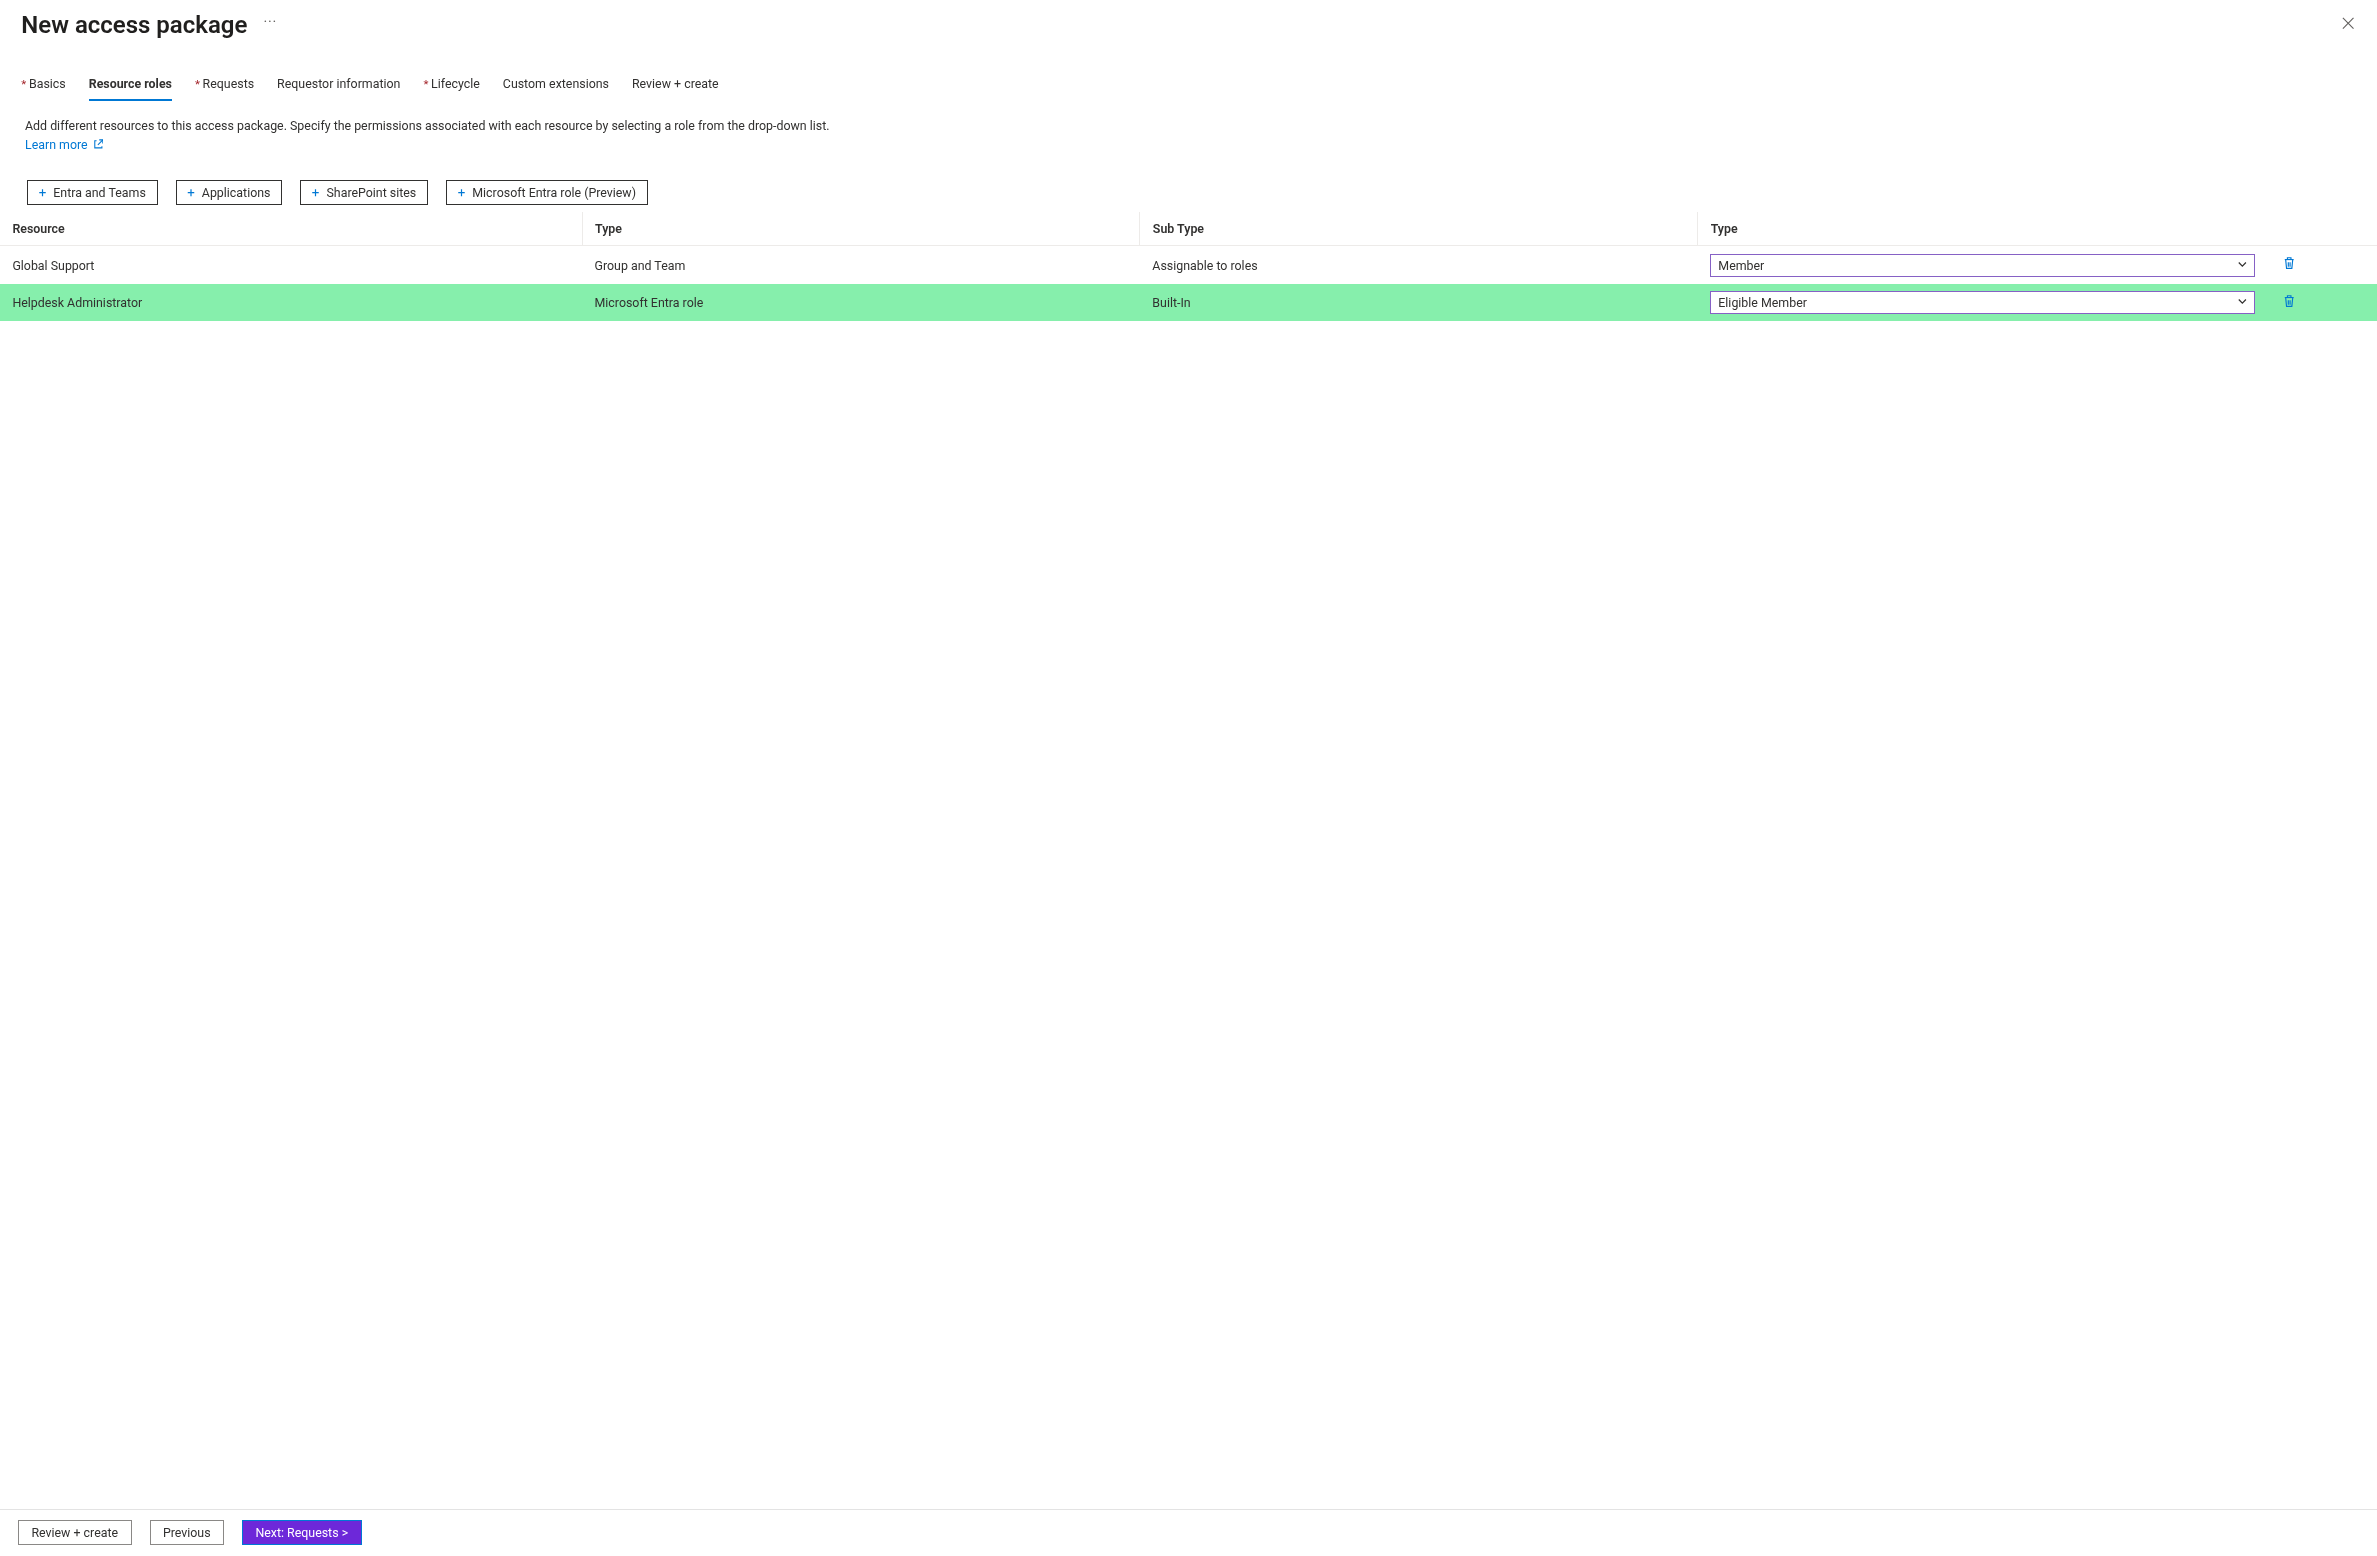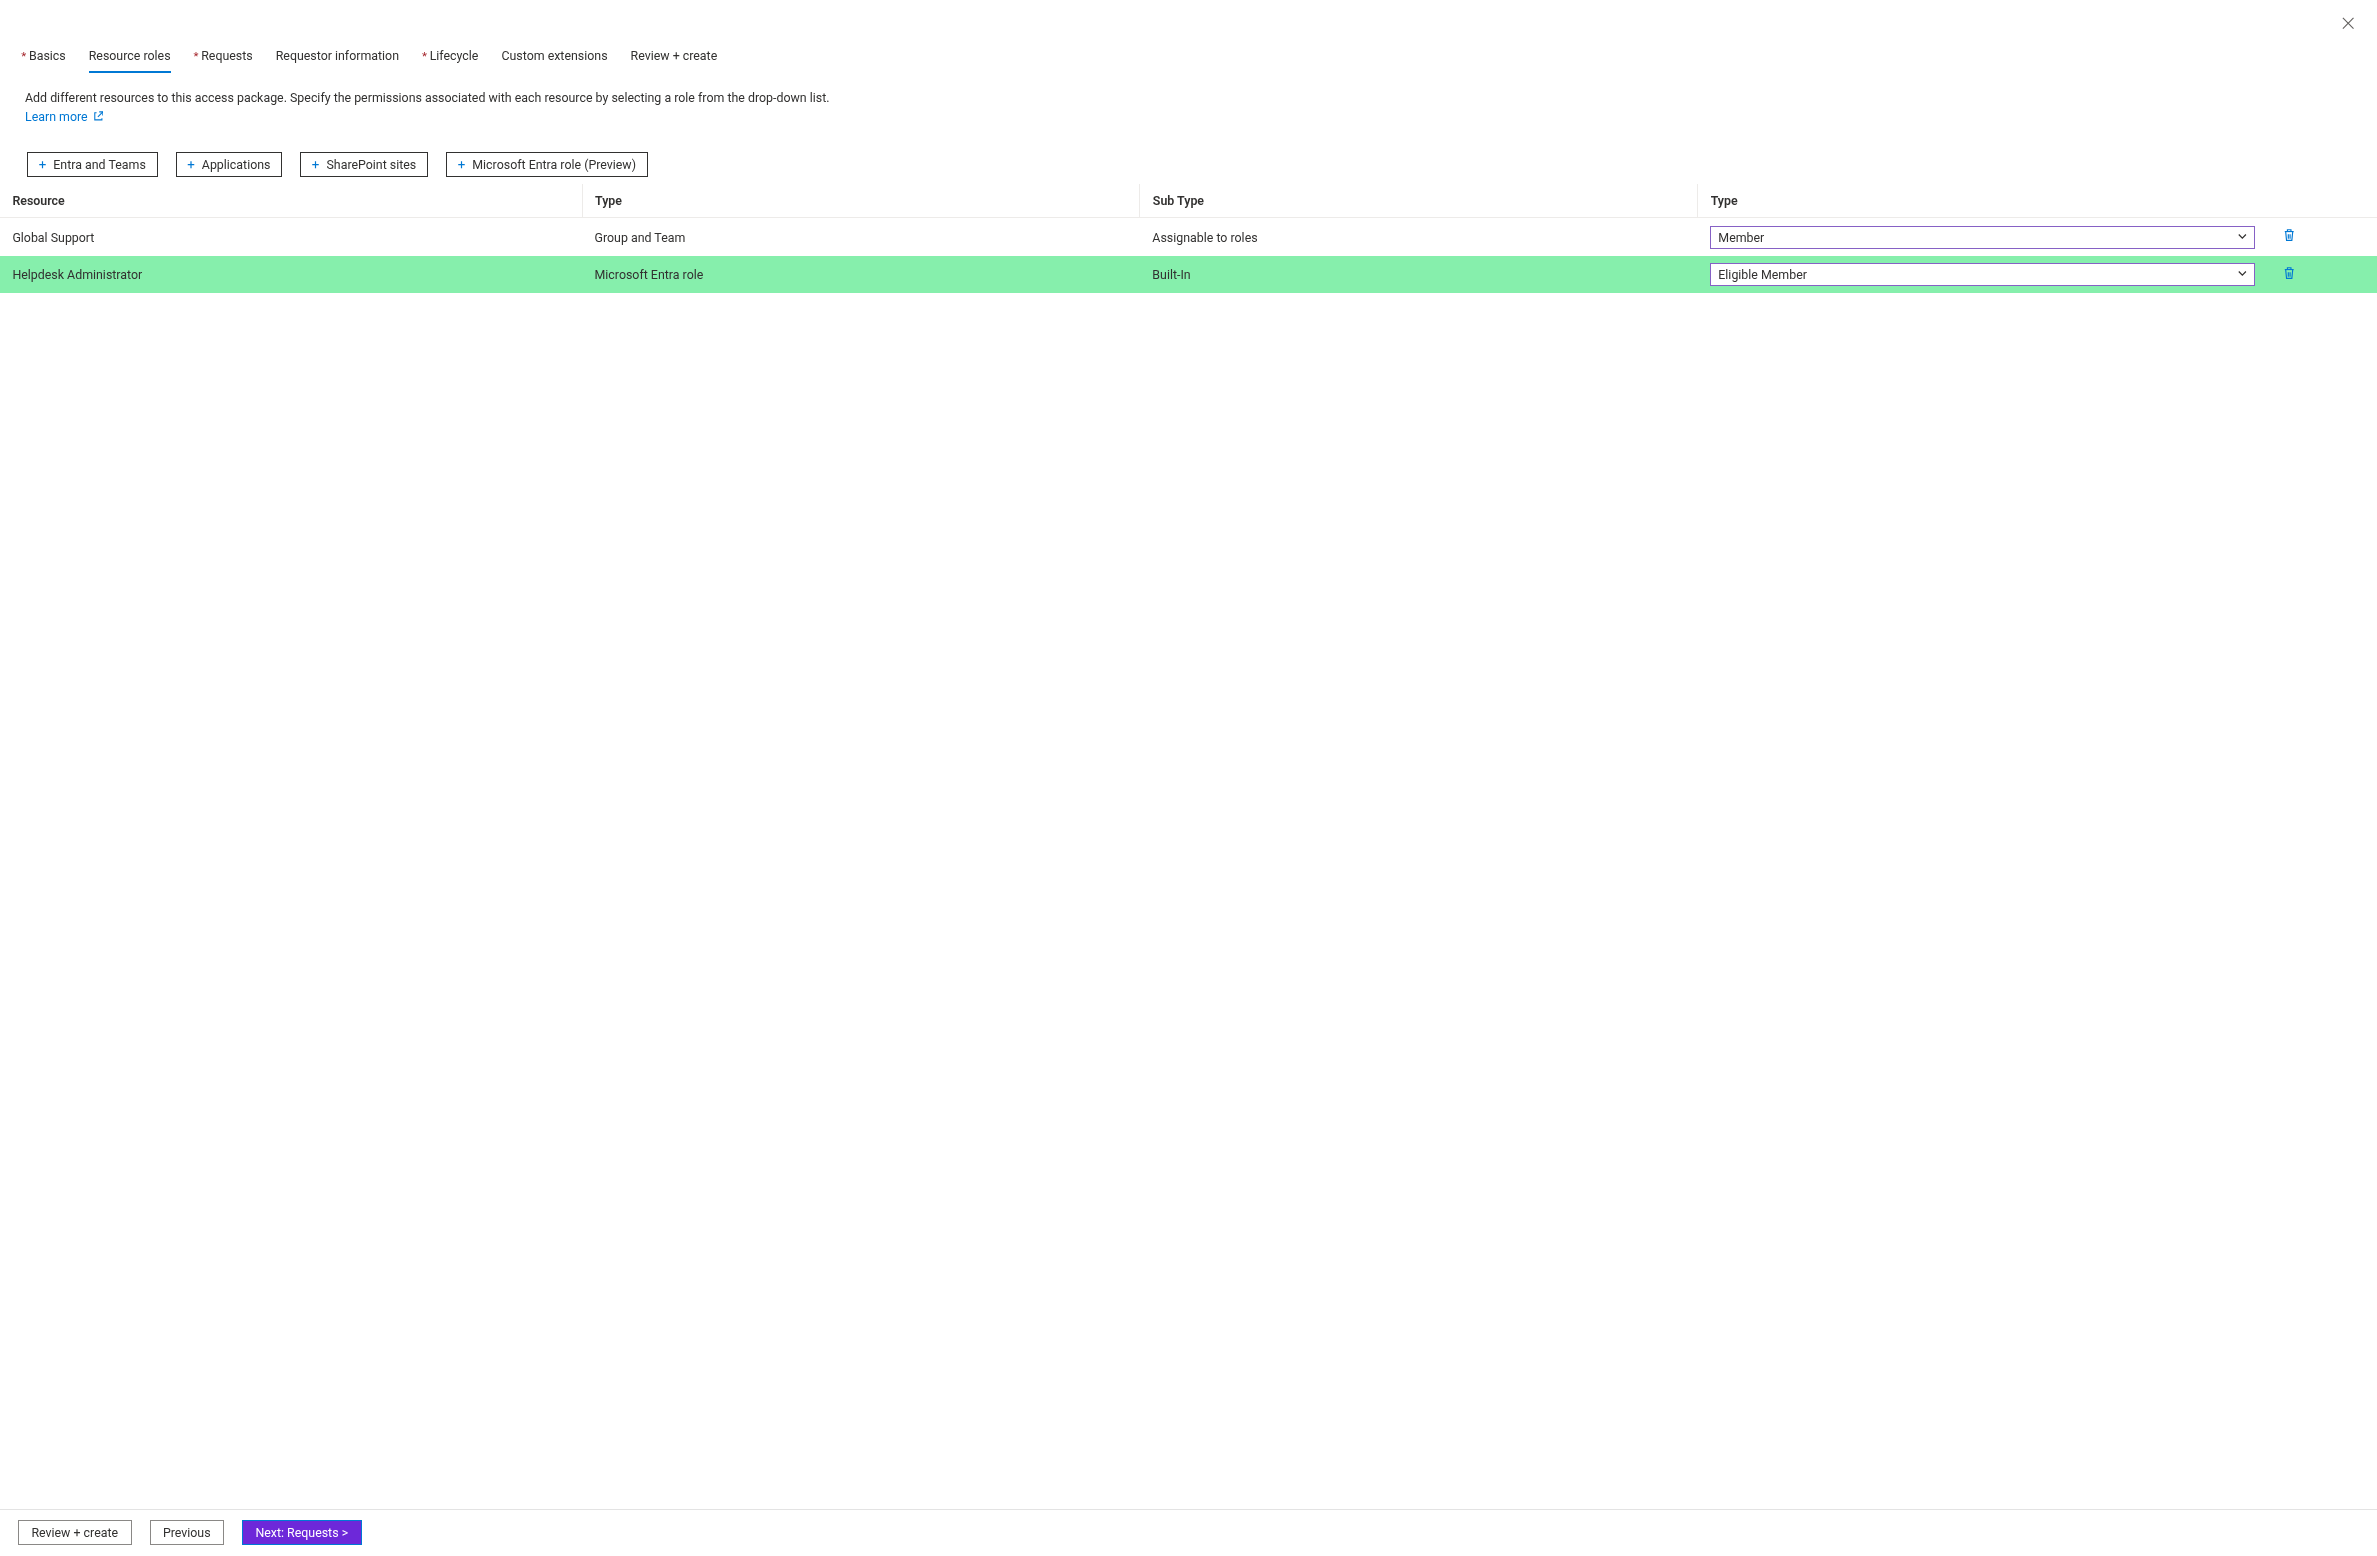--- a/index.html
+++ b/index.html
@@ -61,21 +61,21 @@
     cursor: pointer;
     display: flex;
     align-items: baseline;
   }
   .tab .req {
     color: #a4262c;
     margin-right: 2.7px;
     font-size: 11.5px;
   }
   .tab.active {
-    font-weight: 400;
+    font-weight: 700;
   }
   .tab.active::after {
     content: "";
     position: absolute;
     left: 0; right: 0; bottom: 0;
     height: 2.7px;
     background: #0078d4;
   }
 
   .description {
@@ -202,20 +202,24 @@
     padding: 0 18px;
     font-weight: 400;
   }
 </style>
 </head>
 <body>
 
 <div class="page">
 
   <div class="header">
+    <div class="title-row">
+      <span class="page-title">New access package</span>
+      <span class="more-dots">···</span>
+    </div>
     <div class="close-btn">
       <span>
         <svg viewBox="0 0 14 14" fill="none" stroke="currentColor" stroke-width="1.2">
           <line x1="1" y1="1" x2="13" y2="13"></line>
             <line x1="13" y1="1" x2="1" y2="13"></line>
         </svg>
       </span>
     </div>
   </div>
 

